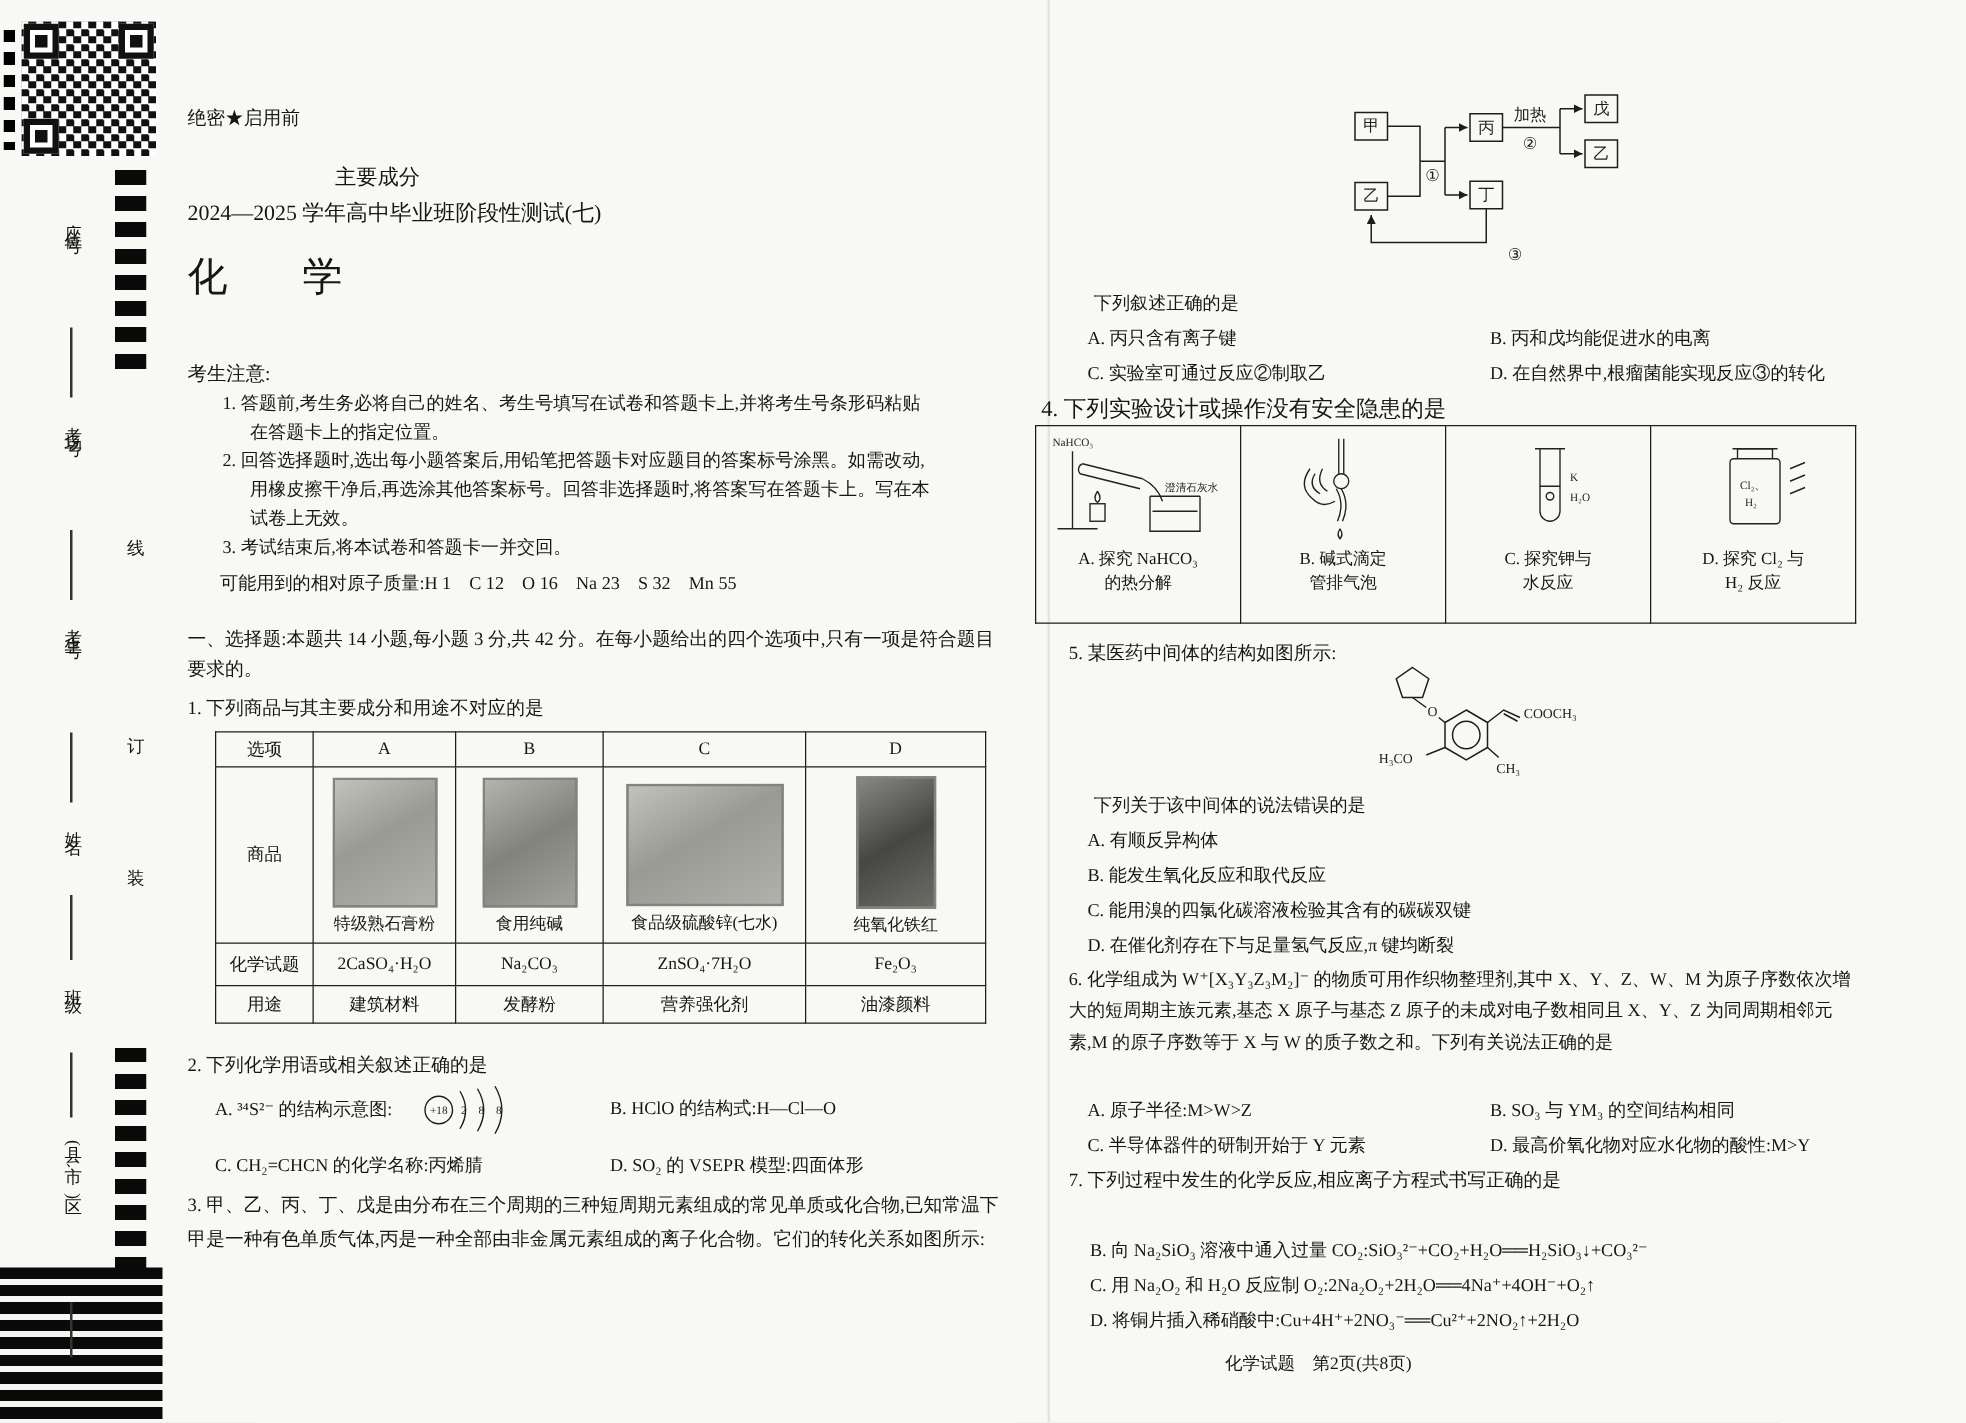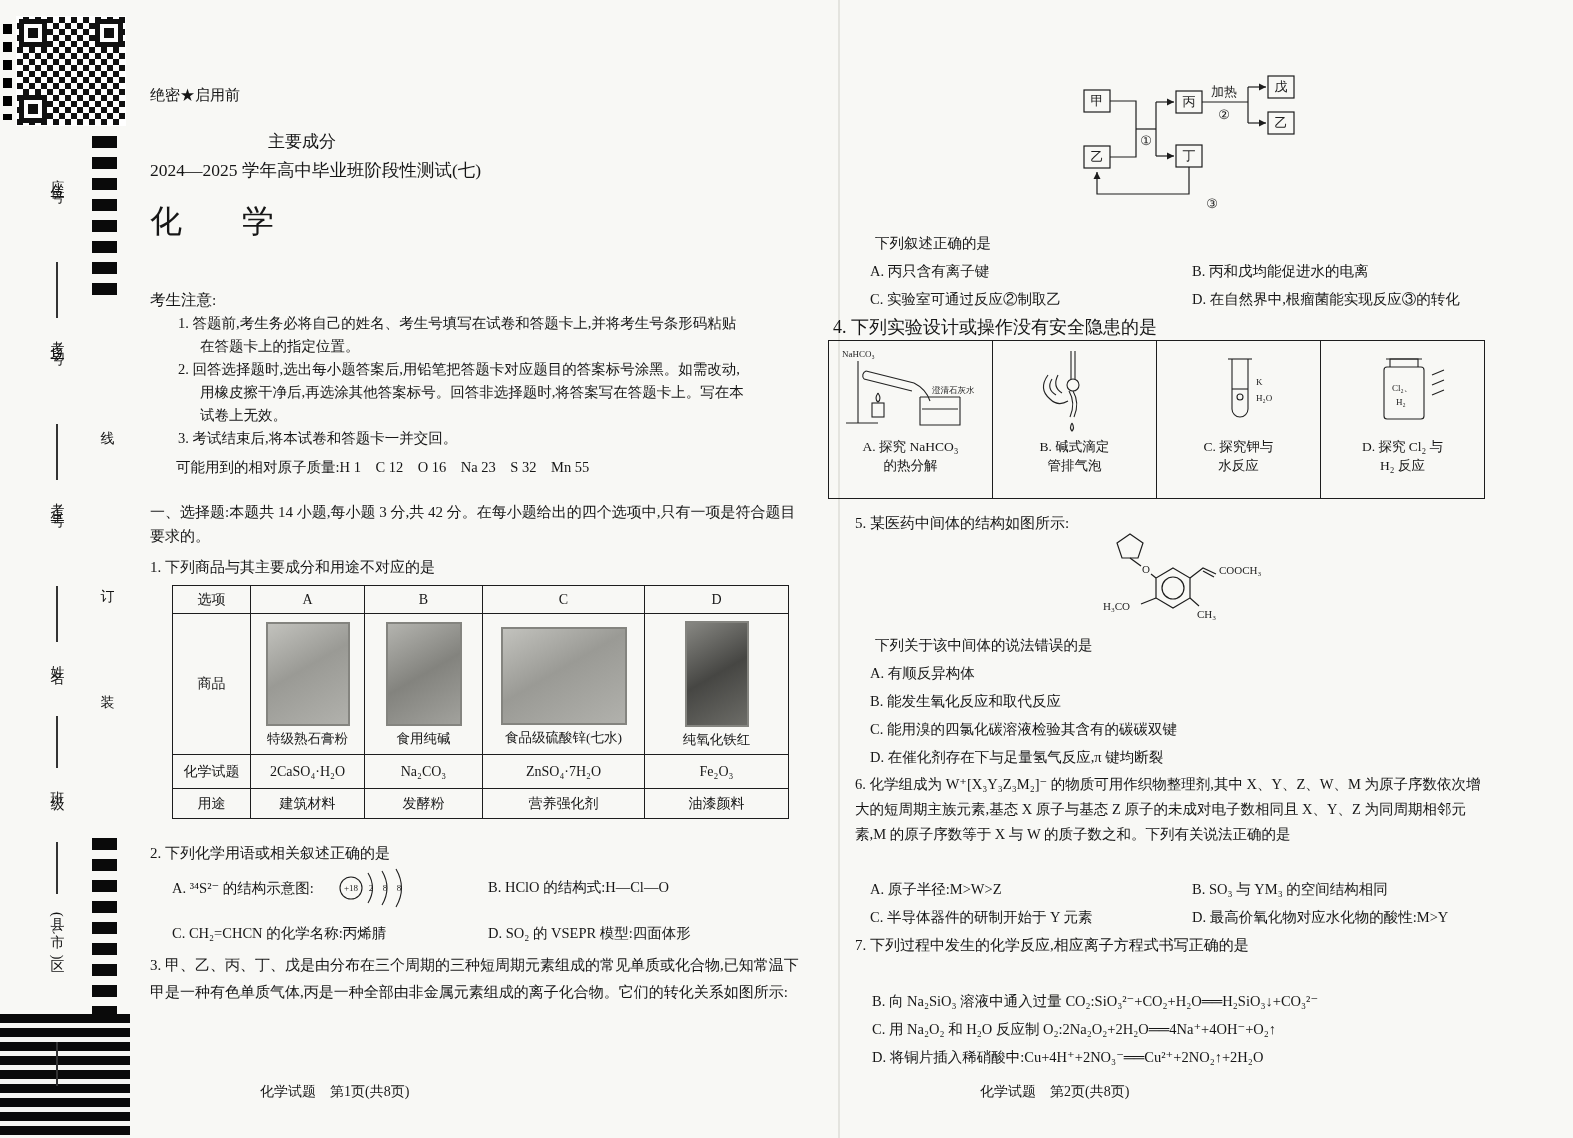--- a/index.html
+++ b/index.html
@@ -141,21 +141,20 @@
         <text x="65" y="27">8</text>
       </g>
     </svg>
   </div>
   <div class="abs t" style="left:488px;top:876px">B. HClO 的结构式:H—Cl—O</div>
   <div class="abs t" style="left:172px;top:922px">C. CH₂=CHCN 的化学名称:丙烯腈</div>
   <div class="abs t" style="left:488px;top:922px">D. SO₂ 的 VSEPR 模型:四面体形</div>
 
   <div class="abs t" style="left:150px;top:952px;width:660px;font-size:15px;line-height:27px">3. 甲、乙、丙、丁、戊是由分布在三个周期的三种短周期元素组成的常见单质或化合物,已知常温下甲是一种有色单质气体,丙是一种全部由非金属元素组成的离子化合物。它们的转化关系如图所示:</div>
 
-  <div class="abs t ctr" style="left:260px;top:1080px;width:420px;font-size:14px">化学试题　第1页(共8页)</div>
 
   <svg class="abs" width="340" height="150" viewBox="0 0 340 150" style="left:1072px;top:74px">
     <defs>
       <marker id="ar1" markerWidth="7" markerHeight="7" refX="6" refY="3" orient="auto">
           <path d="M0,0L6,3L0,6Z" fill="#1d1d1d"></path>
         </marker>
     </defs>
     <g stroke="#1d1d1d" fill="none" stroke-width="1.2">
       <rect x="12" y="16" width="26" height="22"></rect>
       <rect x="12" y="72" width="26" height="22"></rect>

